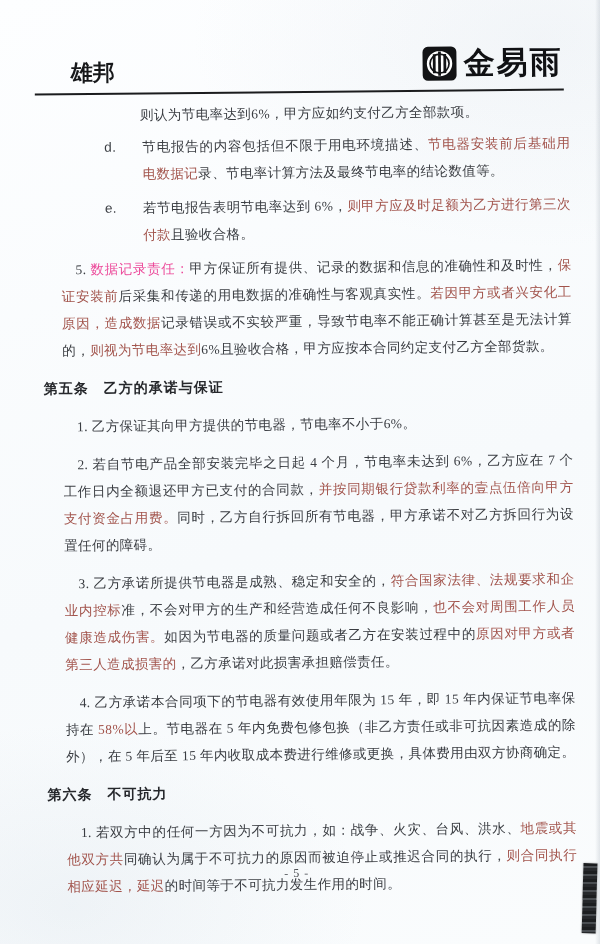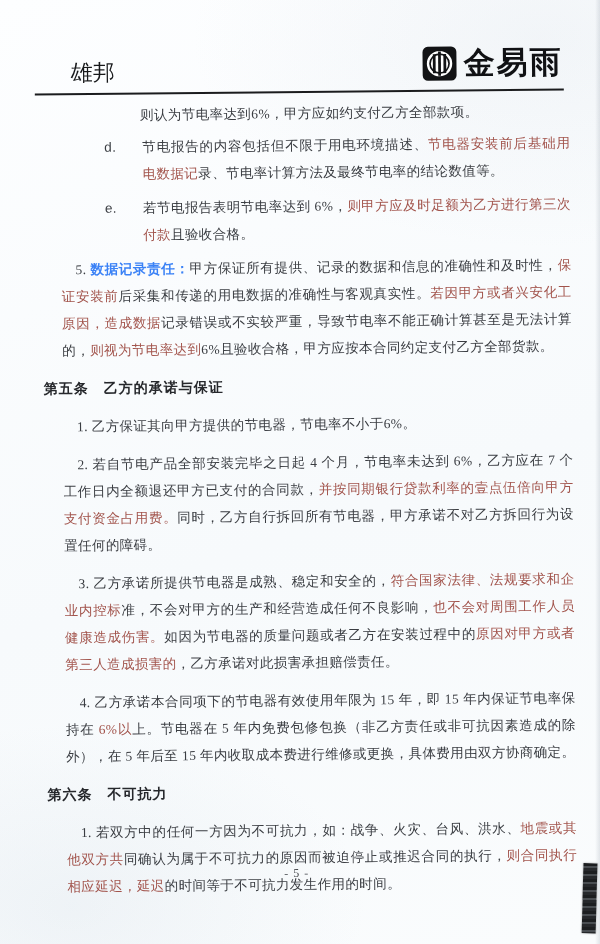--- a/index.html
+++ b/index.html
@@ -22,38 +22,38 @@
     transform-origin:50% 45%;
     color:#3a3d42;
   }
   
   .hdr{
     display:flex;justify-content:space-between;align-items:flex-end;
     padding:42px 34px 0 70px;height:44px;
   }
   .logo-left{display:flex;align-items:baseline;color:#17181a;}
   .logo-left .as{font-size:37px;font-weight:bold;letter-spacing:1px;line-height:1;}
-  .logo-left .xb{font-size:22px;font-weight:normal;margin-left:4px;}
+  .logo-left .xb{font-size:22px;font-weight:bold;margin-left:4px;}
   .logo-right{display:flex;align-items:center;color:#101114;}
   .logo-right .emblem{width:36px;height:36px;display:inline-block;margin-right:6px;}
   .logo-right .jyy{font-size:31px;font-weight:bold;letter-spacing:2px;font-family:"Liberation Sans","DejaVu Sans",sans-serif;}
   .rule{height:2px;background:#1b1c1e;margin:5px 33px 0 38px;}
   
   .contract{padding-top:7px;font-size:13.5px;line-height:27px;letter-spacing:.4px;}
   .para{text-align:justify;margin:0 27px 10px 63px;}
   .para.numbered{text-indent:14px;margin-bottom:11px;}
   .para.continuation{margin-left:143px;text-indent:0;margin-bottom:5px;}
   .para.lettered{position:relative;margin-left:145px;margin-bottom:7px;text-indent:0;}
   .para.lettered .marker{position:absolute;left:-38px;top:0;font-family:"Liberation Sans",sans-serif;}
   .para.heading{
     margin-left:44px;margin-top:4px;margin-bottom:11px;
     font-weight:bold;color:#26282c;font-size:14px;letter-spacing:1px;text-indent:0;
   }
   .run-red{color:#a2544c;}
-  .run-bold{font-weight:bold;color:#3b82f6;}
+  .run-bold{font-weight:normal;color:#ec4899;}
   
   .pageno{
     position:absolute;left:280px;top:866px;
     font-size:12px;letter-spacing:1px;color:#3f4246;
   }
   .binding-mark{
     position:absolute;right:8px;top:866px;width:14px;height:70px;
     transform:rotate(2deg);
     background:repeating-linear-gradient(180deg,#1c1e20 0 3px,#4a4e52 3px 5px,#26282b 5px 8px);
     box-shadow:0 0 2px rgba(0,0,0,.4);
@@ -91,21 +91,21 @@
 
   <main class="contract" id="contract-body">
       <div class="para continuation"><span>则认为节电率达到6%，甲方应如约支付乙方全部款项。</span></div>
       <div class="para lettered"><span class="marker">d.</span><span>节电报告的内容包括但不限于用电环境描述、</span><span class="run-red">节电器安装前后基础用电数据记</span><span>录、节电率计算方法及最终节电率的结论数值等。</span></div>
       <div class="para lettered"><span class="marker">e.</span><span>若节电报告表明节电率达到 6%，</span><span class="run-red">则甲方应及时足额为乙方进行第三次付款</span><span>且验收合格。</span></div>
       <div class="para numbered"><span>5. </span><span class="run-bold">数据记录责任：</span><span>甲方保证所有提供、记录的数据和信息的准确性和及时性，</span><span class="run-red">保证安装前</span><span>后采集和传递的用电数据的准确性与客观真实性。</span><span class="run-red">若因甲方或者兴安化工原因，造成数据</span><span>记录错误或不实较严重，导致节电率不能正确计算甚至是无法计算的，</span><span class="run-red">则视为节电率达到</span><span>6%且验收合格，甲方应按本合同约定支付乙方全部货款。</span></div>
       <div class="para heading"><span>第五条　乙方的承诺与保证</span></div>
       <div class="para numbered"><span>1. 乙方保证其向甲方提供的节电器，节电率不小于6%。</span></div>
       <div class="para numbered"><span>2. 若自节电产品全部安装完毕之日起 4 个月，节电率未达到 6%，乙方应在 7 个工作日内全额退还甲方已支付的合同款，</span><span class="run-red">并按同期银行贷款利率的壹点伍倍向甲方支付资金占用费。</span><span>同时，乙方自行拆回所有节电器，甲方承诺不对乙方拆回行为设置任何的障碍。</span></div>
       <div class="para numbered"><span>3. 乙方承诺所提供节电器是成熟、稳定和安全的，</span><span class="run-red">符合国家法律、法规要求和企业内控标</span><span>准，不会对甲方的生产和经营造成任何不良影响，</span><span class="run-red">也不会对周围工作人员健康造成伤害。</span><span>如因为节电器的质量问题或者乙方在安装过程中的</span><span class="run-red">原因对甲方或者第三人造成损害的</span><span>，乙方承诺对此损害承担赔偿责任。</span></div>
-      <div class="para numbered"><span>4. 乙方承诺本合同项下的节电器有效使用年限为 15 年，即 15 年内保证节电率保持在 </span><span class="run-red">6%以</span><span>上。节电器在 5 年内免费包修包换（非乙方责任或非可抗因素造成的除外），在 5 年后至 15 年内收取成本费进行维修或更换，具体费用由双方协商确定。</span></div>
+      <div class="para numbered"><span>4. 乙方承诺本合同项下的节电器有效使用年限为 15 年，即 15 年内保证节电率保持在 </span><span class="run-red">58%以</span><span>上。节电器在 5 年内免费包修包换（非乙方责任或非可抗因素造成的除外），在 5 年后至 15 年内收取成本费进行维修或更换，具体费用由双方协商确定。</span></div>
       <div class="para heading"><span>第六条　不可抗力</span></div>
       <div class="para numbered"><span>1. 若双方中的任何一方因为不可抗力，如：战争、火灾、台风、洪水、</span><span class="run-red">地震或其他双方共</span><span>同确认为属于不可抗力的原因而被迫停止或推迟合同的执行，</span><span class="run-red">则合同执行相应延迟，延迟</span><span>的时间等于不可抗力发生作用的时间。</span></div>
     </main>
 
   <span class="pageno">- 5 -</span>
   <div class="binding-mark"></div>
 
 </div>
 
 </body></html>

